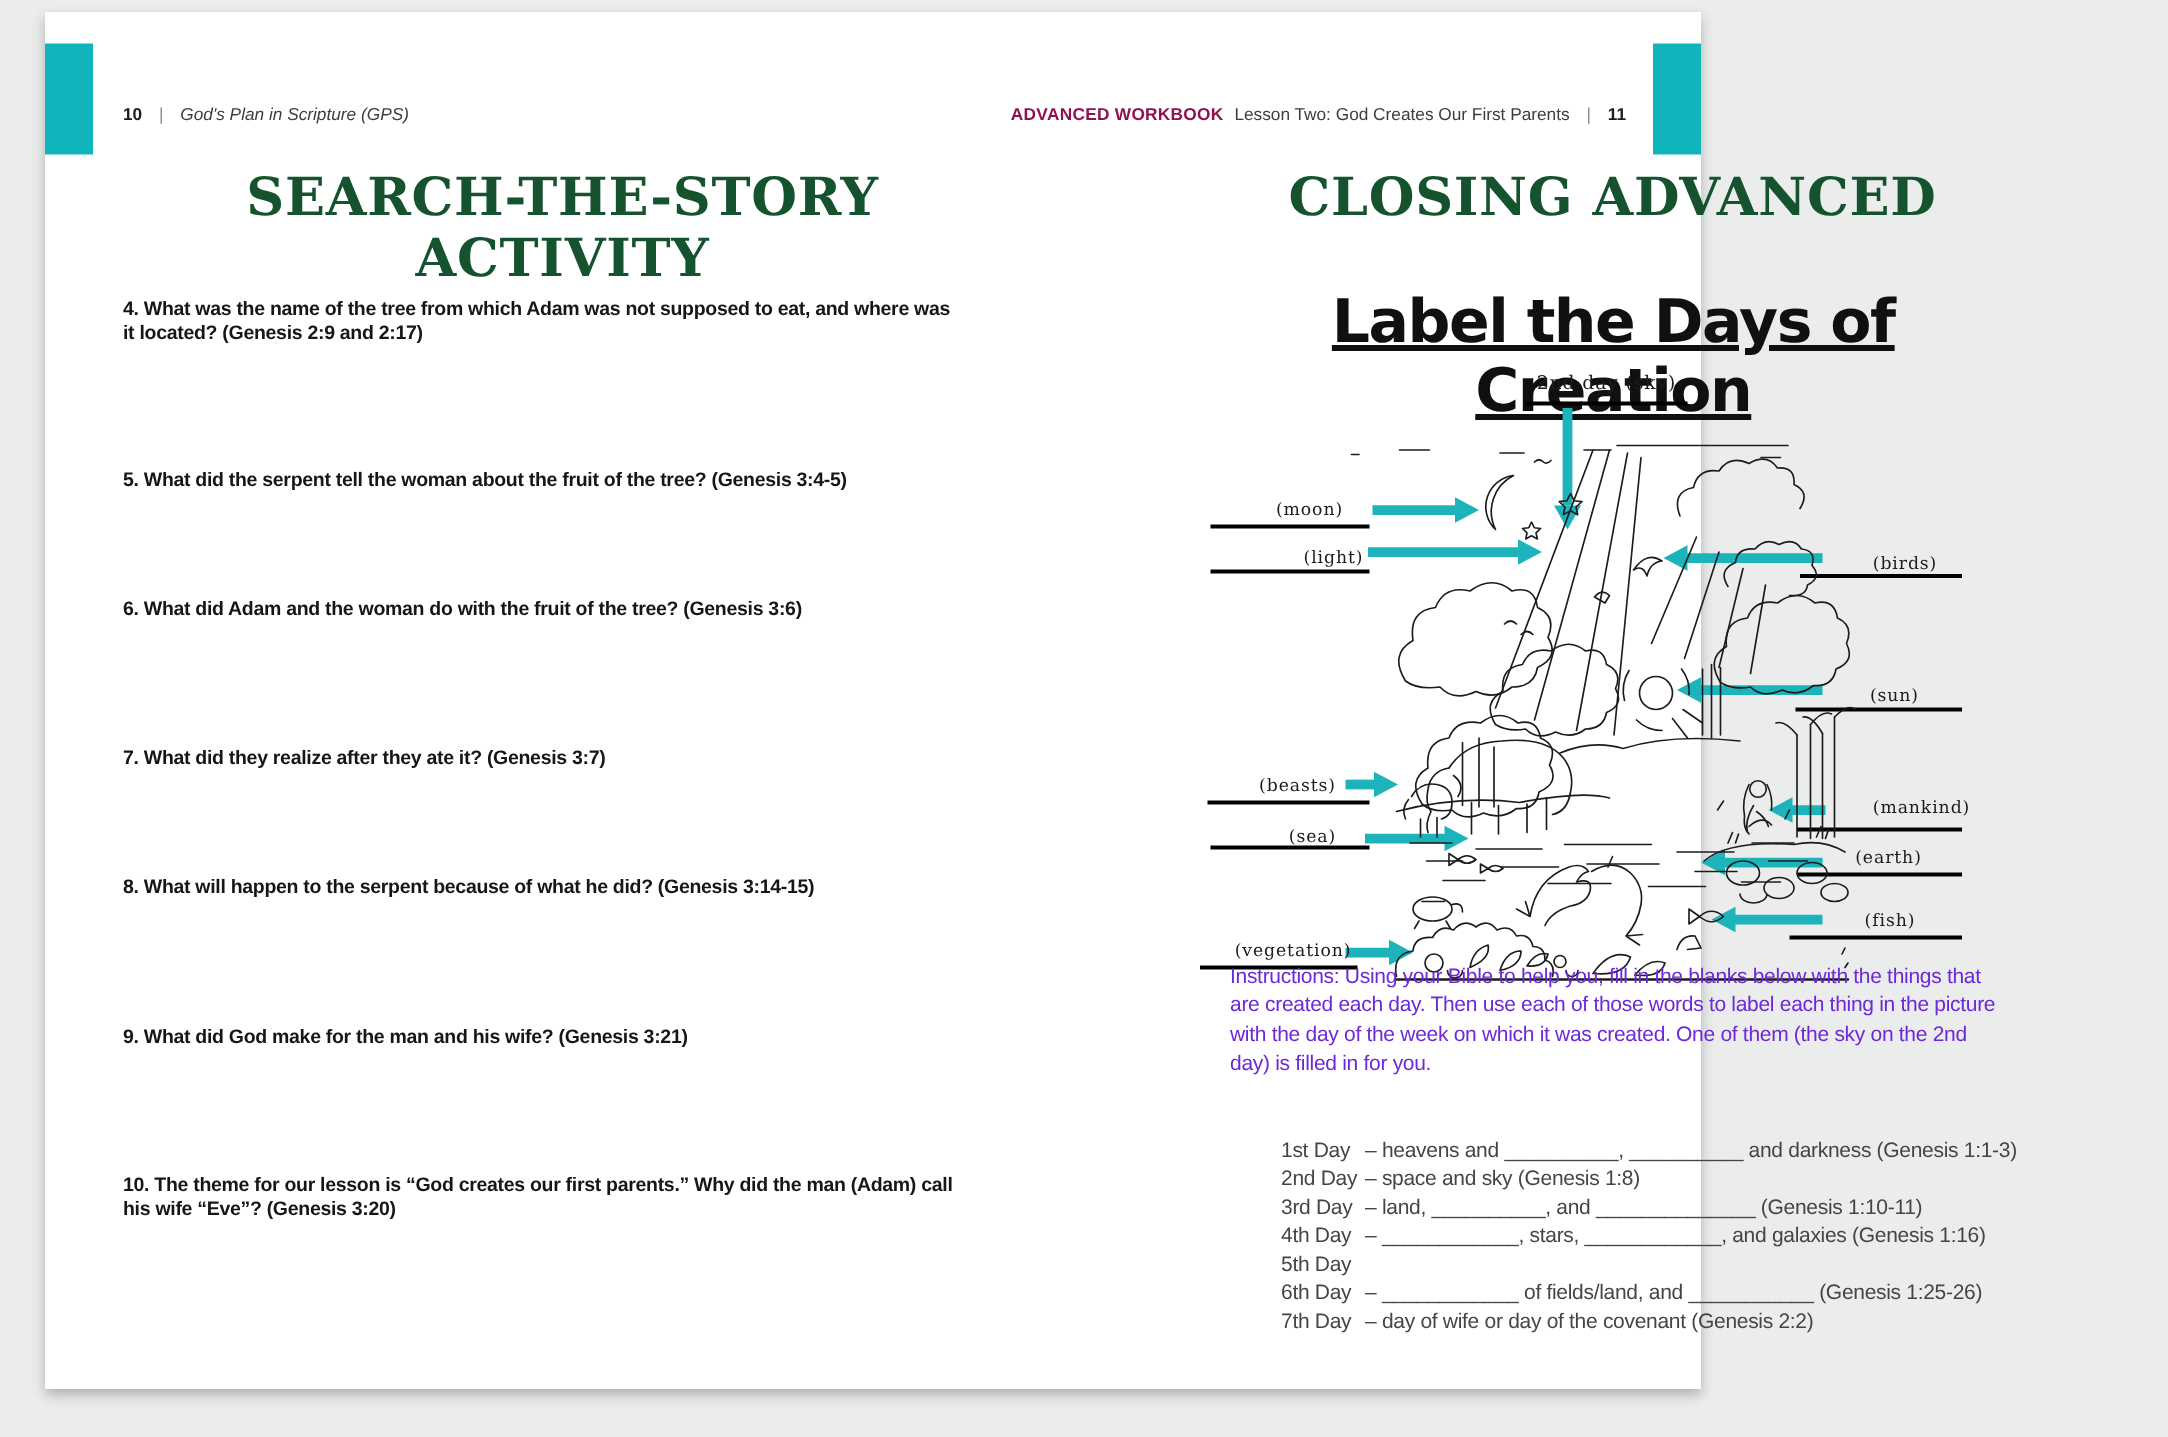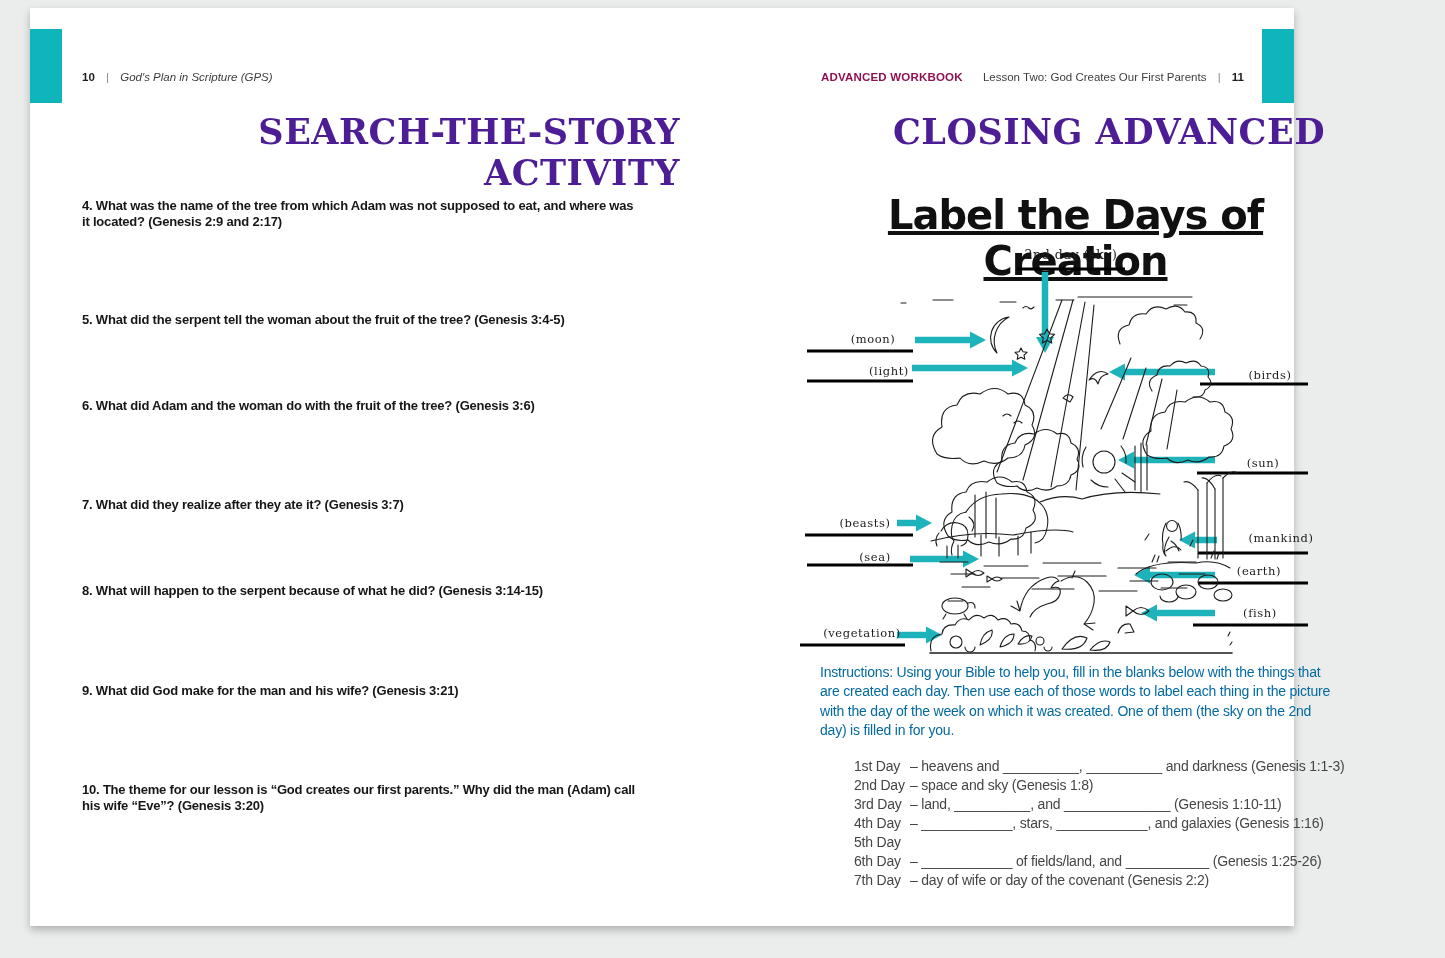--- a/index.html
+++ b/index.html
@@ -1,50 +1,50 @@
 <!DOCTYPE html>
 <html><head>
 <meta charset="utf-8">
 <style>
   html,body{margin:0;padding:0;width:1445px;height:958px;overflow:hidden;
     background:#ebecec;font-family:"Liberation Sans",sans-serif;}
-  .page{position:absolute;left:30px;top:8px;width:1264px;height:918px;background:#ffffff;
+  .page{position:absolute;left:30px;top:8px;width:1104px;height:918px;background:#ffffff;
     box-shadow:0 4px 8px rgba(0,0,0,.25);}
   .tab{position:absolute;top:21px;width:32px;height:74px;background:#10b5bb;}
   .tab-left{left:0}
   .tab-right{right:0}
   .hdr{position:absolute;top:63px;font-size:11.5px;color:#2b2b2b;white-space:nowrap;}
   .hdr-left{left:52px}
   .hdr-right{right:50px;text-align:right}
   .pgnum{font-weight:bold;color:#1c1c1c}
   .sep{color:#8a8a8a;margin:0 8px;}
   .booktitle{font-style:italic;color:#3d3d3d}
   .wb{color:#8f1150;font-weight:bold;letter-spacing:.2px}
-  .lesson{color:#3d3d3d;margin-left:17px}
+  .lesson{color:#3d3d3d;margin-left:4px}
   .big-title{position:absolute;top:103px;font-family:"DejaVu Serif",serif;font-weight:bold;
-    font-size:35px;color:#4c1d95;letter-spacing:.5px;text-align:right;}
+    font-size:35px;color:#14532d;letter-spacing:.5px;text-align:center;}
   #title-left{left:40px;width:610px;}
   #title-right{left:795px;width:500px;}
   .question{position:absolute;left:52px;width:560px;font-size:13px;font-weight:bold;
     color:#161616;line-height:15.5px;letter-spacing:-.2px;}
   .q0{top:190px}.q1{top:304px}.q2{top:390px}.q3{top:489px}
   .q4{top:575px}.q5{top:675px}.q6{top:774px}
   .activity-title{position:absolute;left:778px;top:184px;width:535px;text-align:center;
     font-family:"DejaVu Sans",sans-serif;font-weight:bold;font-size:40px;
     letter-spacing:-1px;color:#101010;text-decoration:underline;}
   .figure{position:absolute;left:770px;top:232px;}
   .sk{stroke:#1c1c1c;fill:none;stroke-width:1.1;stroke-linecap:round;stroke-linejoin:round}
   .blank{stroke:#000;stroke-width:2.8}
   .arr{stroke:#1cb4ba;stroke-width:6.5}
   .arrh{fill:#1cb4ba;stroke:none}
   .lbl{font-family:"DejaVu Serif",serif;font-size:11.5px;fill:#1c1c1c;
     letter-spacing:.6px;text-anchor:middle}
   .lbl-big{font-size:12.5px}
-  .instructions{position:absolute;left:790px;top:655px;font-size:14px;line-height:19.3px;
-    color:#0369a1;letter-spacing:-.2px;}
+  .instructions{position:absolute;left:790px;top:633px;font-size:14px;line-height:19.3px;
+    color:#6d28d9;letter-spacing:-.2px;}
   .instructions div{white-space:nowrap}
   .days{position:absolute;left:824px;top:749px;font-size:14px;line-height:19px;
     color:#454545;letter-spacing:-.2px;}
   .day-row{display:flex;white-space:nowrap}
   .day-col{width:56px;flex:none}
 </style>
 </head>
 <body>
 
 <div class="page">

